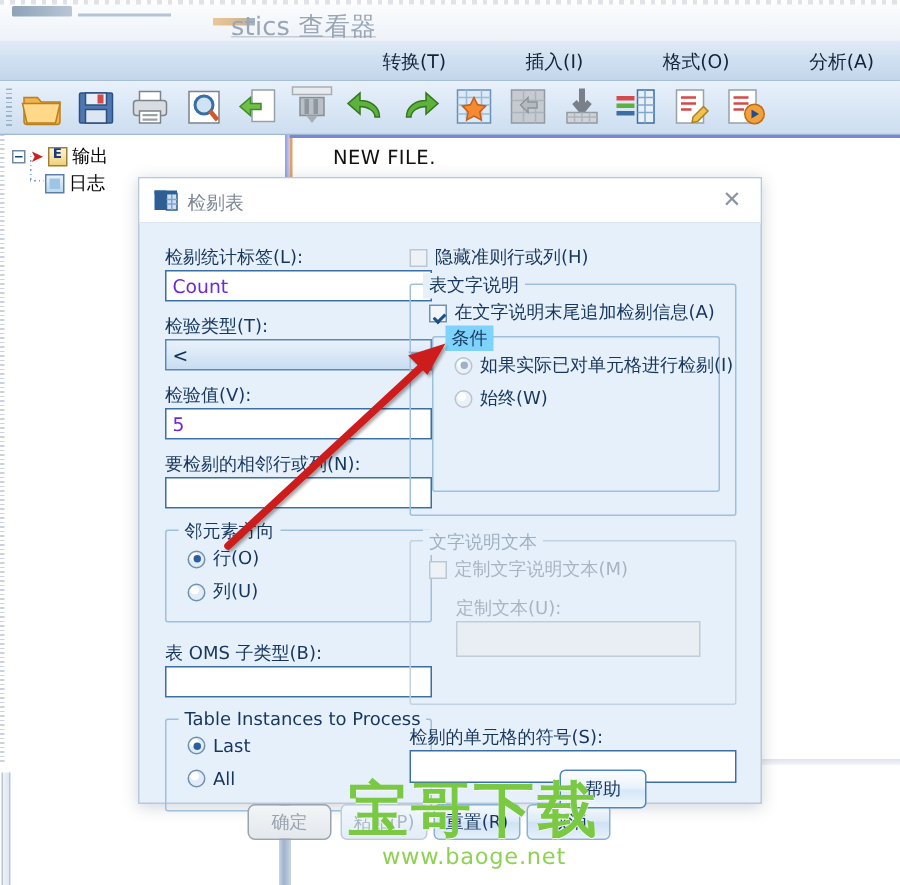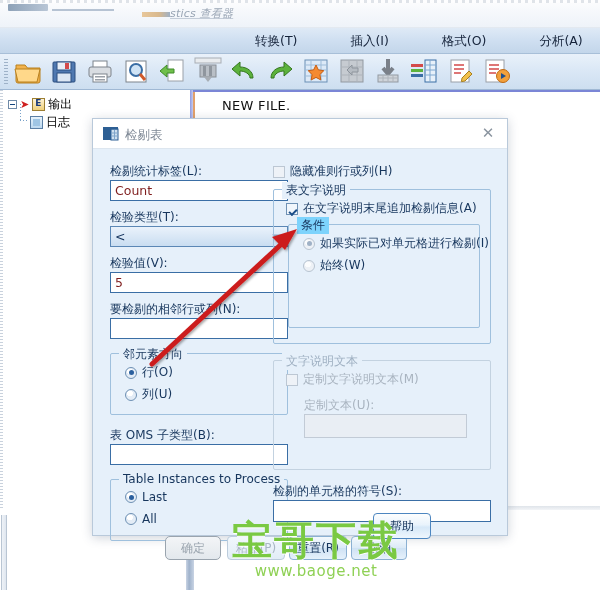--- a/index.html
+++ b/index.html
@@ -18,26 +18,25 @@
     background: #ffffff;
   }
 
   
   .win-title {
     position: absolute; left: 0; top: 0; width: 600px; height: 28px;
     background: linear-gradient(to bottom, #fdfdfe 0%, #f4f7fb 55%, #eef3f9 100%);
     border-bottom: 1px solid #e3e9f0;
   }
   .win-title-text {
-    position: absolute; left: 170px; top: 6px;
-    font-size: 11px; color: #9aa6b5;
+    position: absolute; left: 154px; top: 6px;
+    font-size: 17px; color: #9aa6b5;
     letter-spacing: .2px;
     text-decoration: underline;
     text-decoration-color: #c3ccd8;
-    font-style: italic;
   }
   .win-title-swatch {
     position: absolute; left: 142px; top: 12px; width: 28px; height: 5px;
     background: linear-gradient(to right,#e8c79a,#d9b98e 60%,#9fb0c4);
   }
   .win-title-topline {
     position: absolute; left: 0; top: 0; width: 600px; height: 3px;
     background: repeating-linear-gradient(to right,#c8cfd8 0 3px, #ffffff 3px 7px);
     opacity: .55;
   }
@@ -165,21 +164,21 @@
     position: absolute; right: 10px; top: 6px; width: 18px; height: 18px;
     color: #8a949f; font-size: 15px; line-height: 17px; text-align: center; cursor: default;
   }
   .dlg-body { position: absolute; left: 0; top: 30px; width: 100%; bottom: 0; }
 
   .lbl { font-size: 12px; color: #17365d; white-space: nowrap; }
   .lbl-dis { color: #a9b4c0; }
 
   .tfield {
     background: #ffffff; border: 1px solid #3a6ea5;
-    font-size: 12.5px; color: #7f1d1d; padding: 2px 4px;
+    font-size: 12.5px; color: #6d28d9; padding: 2px 4px;
     font-family: "DejaVu Sans", "Liberation Sans", sans-serif;
   }
   .tfield-dis { background:#e9eef4; border:1px solid #c2cbd6; }
 
   .combo {
     background: linear-gradient(to bottom,#eaf2fb,#c9ddf1);
     border: 1px solid #5b87b5; position: relative;
     font-size: 12.5px; color: #11305a; padding: 2px 4px;
   }
   .combo .arrow {

